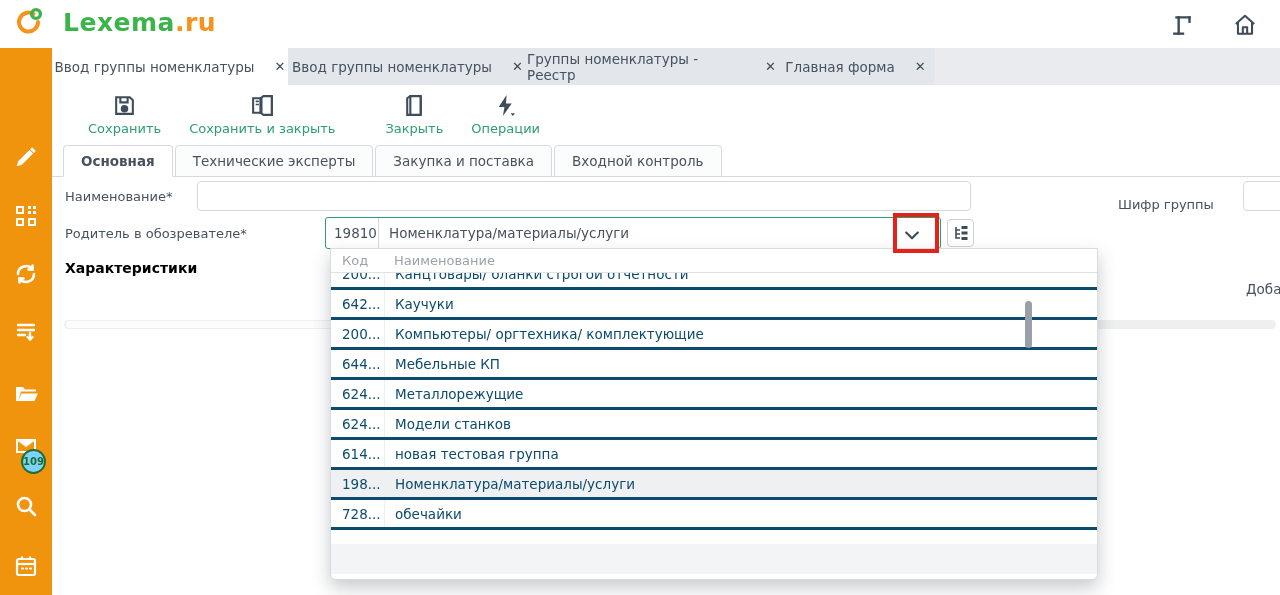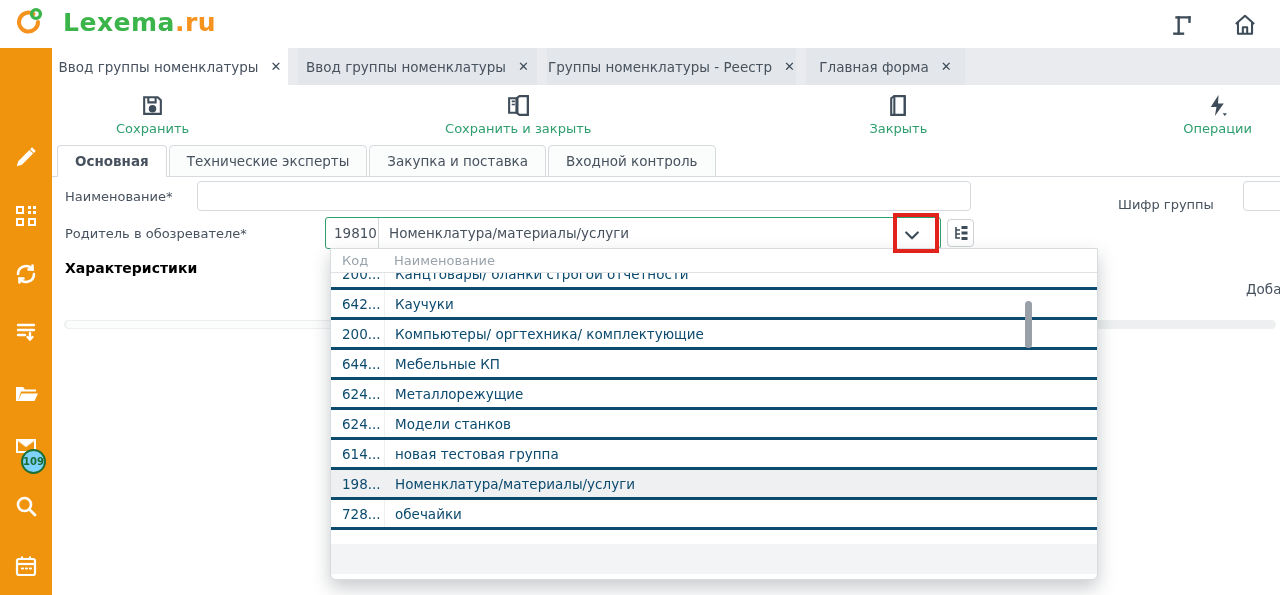--- a/index.html
+++ b/index.html
@@ -19,32 +19,32 @@
   
   .sidebar { position:absolute; left:0; top:48px; width:52px; height:547px; background:#f0940e; z-index:6; }
   .sb-icon { position:absolute; left:14px; width:24px; height:24px; color:#fff; cursor:pointer; }
   .mail-badge {
     position:absolute; left:21px; top:401px; width:25px; height:25px; border-radius:50%;
     background:#7dd3fc; border:2px solid #1c6e35; color:#1c6e35; font-size:10px; font-weight:700;
     display:flex; align-items:center; justify-content:center; z-index:7;
   }
   
   .tabstrip { position:absolute; left:52px; top:48px; width:1228px; height:37px; background:#e9ebef; display:flex; z-index:4; }
-  .mtab { height:37px; display:flex; align-items:center; justify-content:center; gap:12px;
-          background:#e3e6ea; margin-right:10px; cursor:pointer; color:#47525e; }
+  .mtab { height:37px; display:flex; align-items:center; justify-content:center; gap:20px;
+          background:#e3e6ea; margin-right:0; cursor:pointer; color:#47525e; }
   .mtab.active { background:#fff; }
   .mtab .close-x { font-size:13px; font-weight:700; color:#3e4b59; line-height:1; }
   
-  .toolbar { position:absolute; left:52px; top:85px; width:1228px; height:58px; background:#fff; display:flex; align-items:center; padding-left:64px;justify-content:space-between; }
+  .toolbar { position:absolute; left:52px; top:85px; width:1228px; height:58px; background:#fff; display:flex; align-items:center; padding-left:36px; }
   .tb-btn { display:flex; flex-direction:column; align-items:center; cursor:pointer; margin-right:28px; }
   .tb-btn .tb-ic { width:25px; height:25px; color:#3f4d5a; }
   .tb-btn .tb-label { margin-top:3px; font-size:13px; color:#2e9e6e; }
   .tb-gap-lg { margin-left:22px; }
   
-  .subtabs { position:absolute; left:52px; top:144px; width:1228px; height:33px; border-bottom:1px solid #d6dade; padding-left:5px; display:flex; align-items:flex-end; }
+  .subtabs { position:absolute; left:52px; top:144px; width:1228px; height:33px; border-bottom:1px solid #d6dade; padding-left:11px; display:flex; align-items:flex-end; }
   .stab { display:inline-flex; align-items:center; height:32px; padding:0 17px; margin-right:2px;
           background:#fbfcfc; border:1px solid #d6dade; border-radius:4px 4px 0 0;
           position:relative; bottom:-1px; cursor:pointer; color:#47525e; }
   .stab.active { background:#fff; font-weight:700; border-bottom-color:#fff; z-index:2; }
   
   .flabel { position:absolute; font-size:13px; color:#47525e; }
   .txt-input { position:absolute; height:30px; border:1px solid #d5d9dd; border-radius:4px; background:#fff; font:inherit; padding:0 8px; color:#47525e; }
   .combo { position:absolute; left:325px; top:217px; width:616px; height:32px; border:1px solid #2e9e6e; border-radius:3px; background:#fff; display:flex; align-items:center; cursor:pointer; }
   .combo-code { width:53px; padding-left:8px; border-right:1px solid #d5d9dd; height:100%; display:flex; align-items:center; }
   .combo-name { padding-left:10px; }

